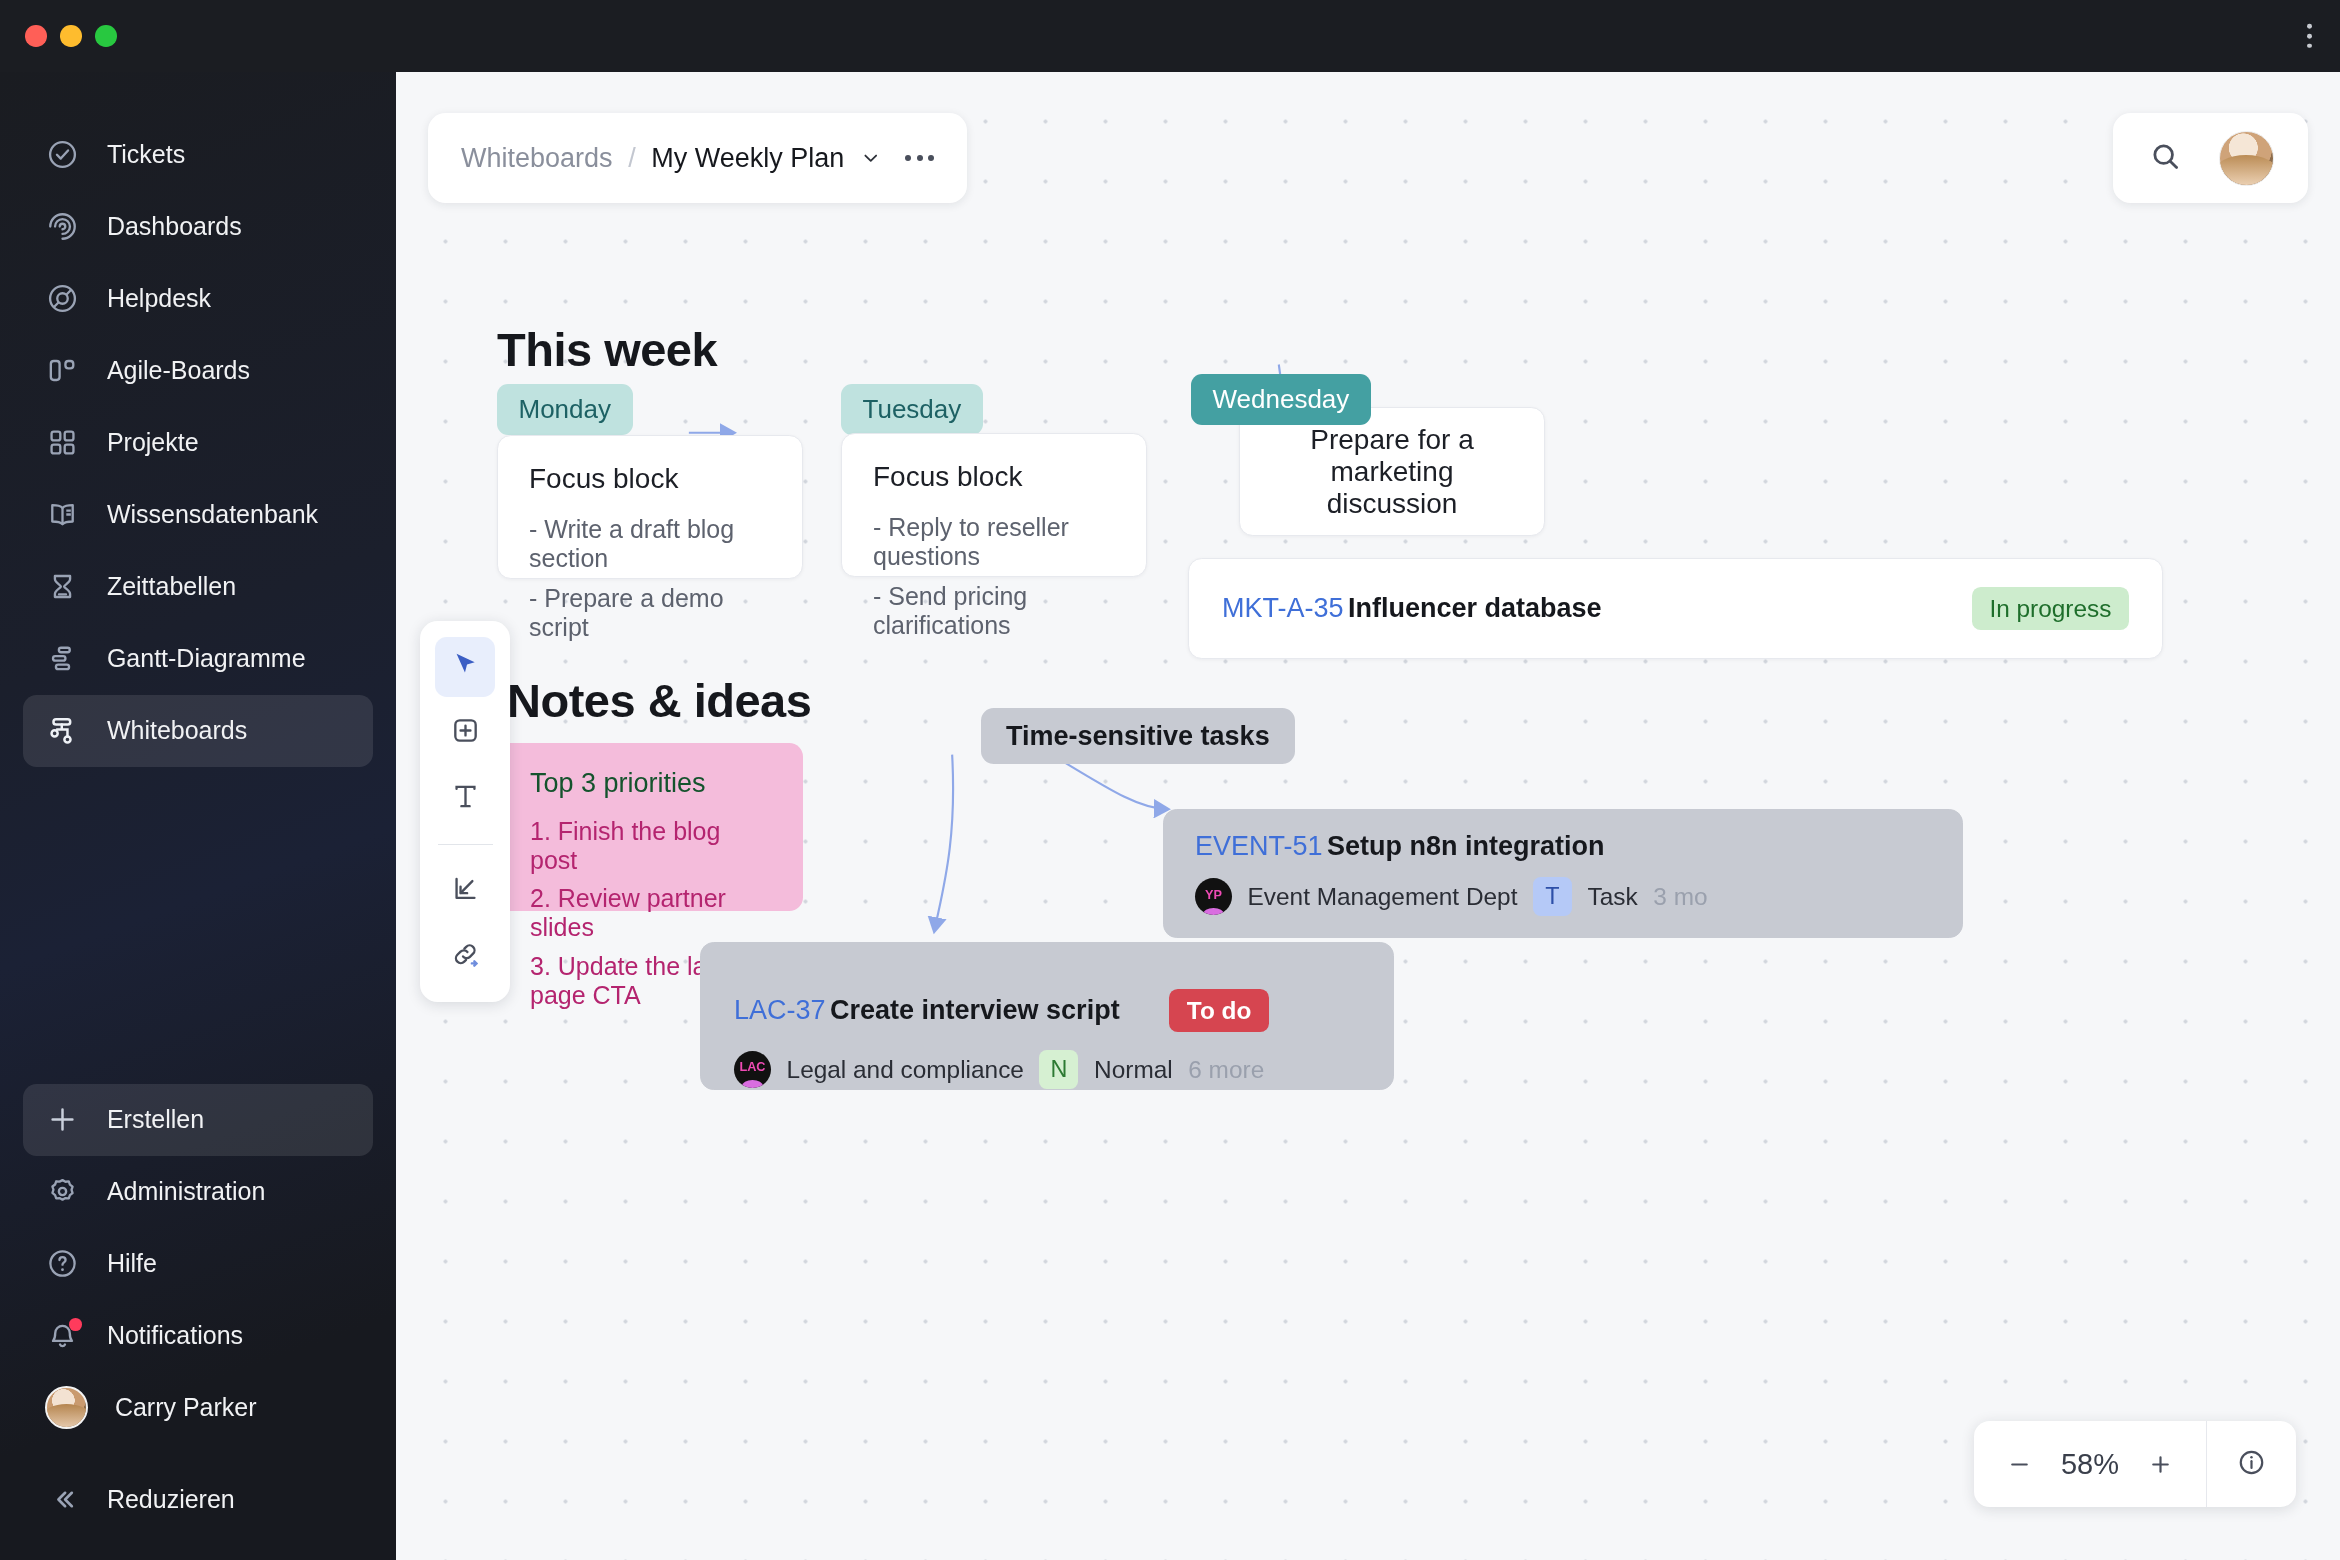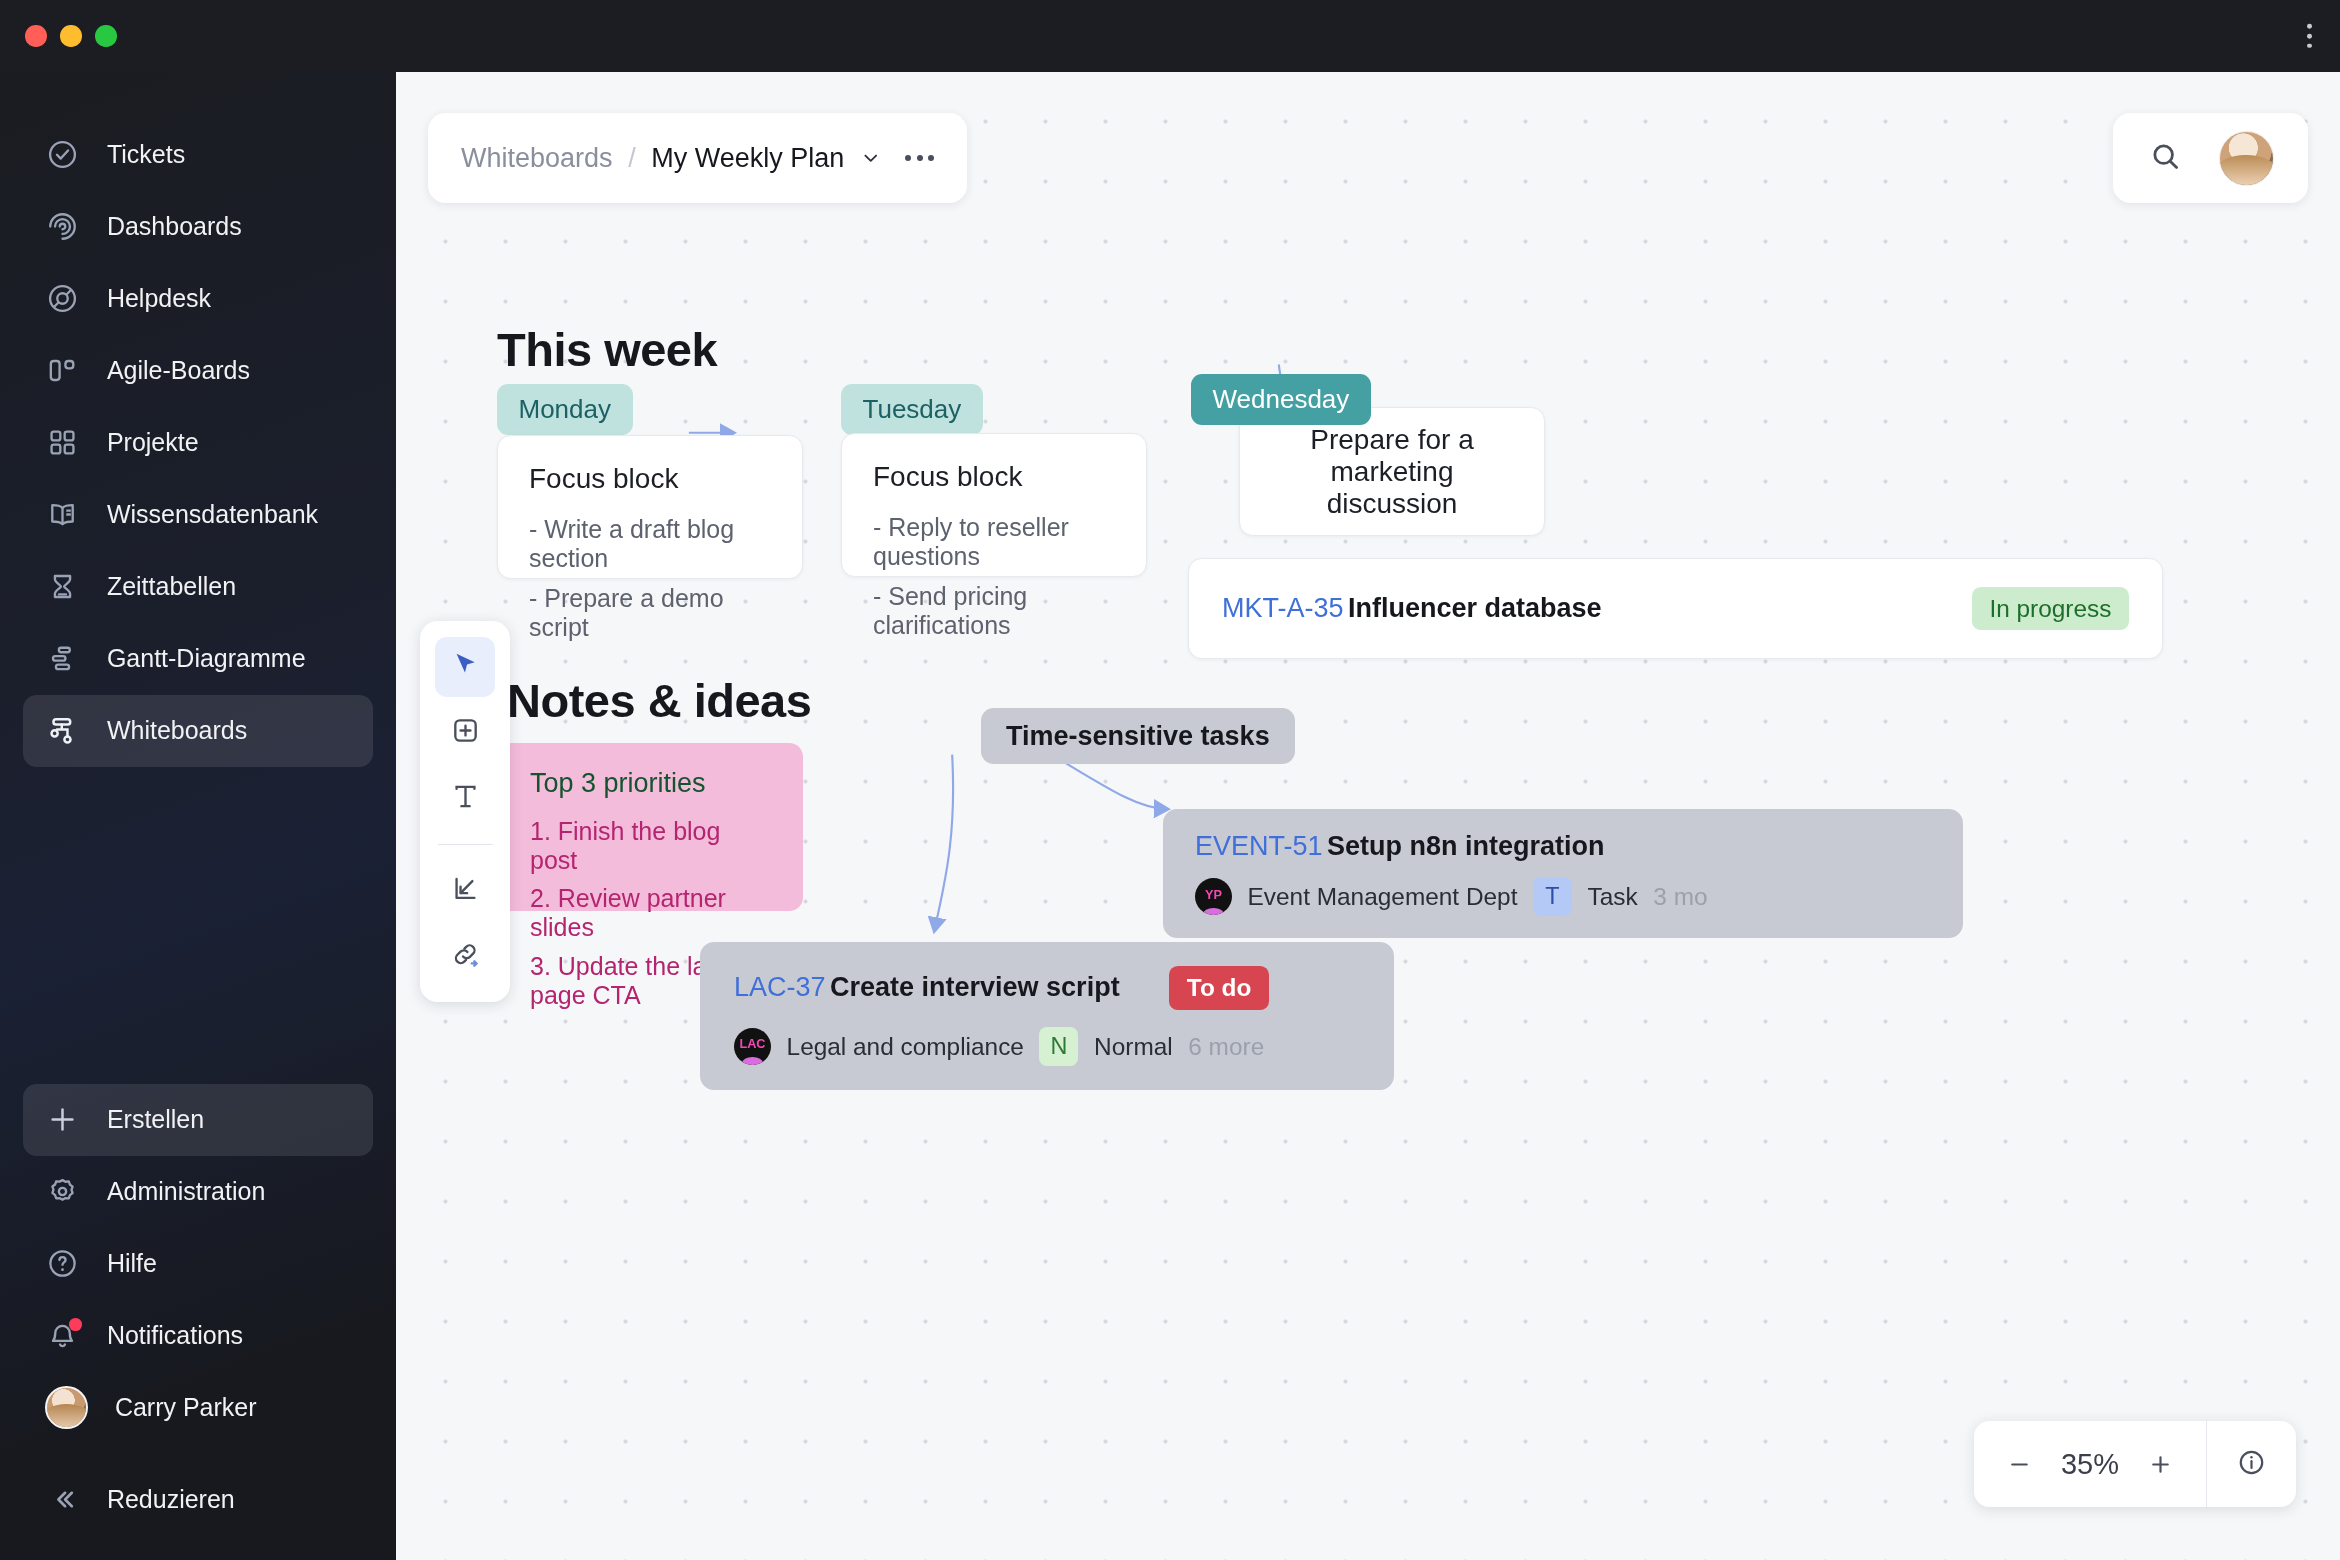--- a/index.html
+++ b/index.html
@@ -444,21 +444,21 @@
         <span class="proj-av">
             <span>YP</span>
           </span>
         <span class="meta">Event Management Dept</span>
         <span class="sq-badge blue">T</span>
         <span class="meta">Task</span>
         <span class="meta dim">3 mo</span>
       </div>
     </div>
 
-    <div class="wb issue selected" style="left:304px;top:870px;width:694px;height:148px;padding:0 33px;flex-direction:column;align-items:flex-start;justify-content:center;gap:17.6px">
+    <div class="wb issue selected" style="left:304px;top:870px;width:694px;height:148px;padding:0 33px;flex-direction:column;align-items:flex-start;justify-content:flex-end;gap:17.6px">
       <div style="display:flex;align-items:center;gap:17.6px">
         <span>
           <span class="iss-id">LAC-37</span>
           <span class="iss-title">Create interview script</span>
         </span>
         <span class="badge red">To do</span>
       </div>
       <div style="display:flex;align-items:center;gap:15.6px">
         <span class="proj-av">
             <span>LAC</span>
@@ -504,21 +504,21 @@
       </div>
     </div>
 
     <div class="zoomwidget">
       <div class="zoom-left">
         <span class="zbtn">
             <svg width="29" height="29" viewBox="0 0 24 24" fill="none" stroke="#4a4f5c" stroke-width="1.8" stroke-linecap="round">
               <path d="M6 12h12"></path>
             </svg>
           </span>
-        <span class="zoom-val">35%</span>
+        <span class="zoom-val">58%</span>
         <span class="zbtn">
             <svg width="29" height="29" viewBox="0 0 24 24" fill="none" stroke="#4a4f5c" stroke-width="1.8" stroke-linecap="round">
               <path d="M12 6v12M6 12h12"></path>
             </svg>
           </span>
       </div>
       <div class="zsep"></div>
       <div class="zinfo">
         <span><svg width="31" height="31" viewBox="0 0 24 24" fill="none" stroke="#4a4f5c" stroke-width="1.7" stroke-linecap="round">
               <circle cx="12" cy="12" r="8.3"></circle>

